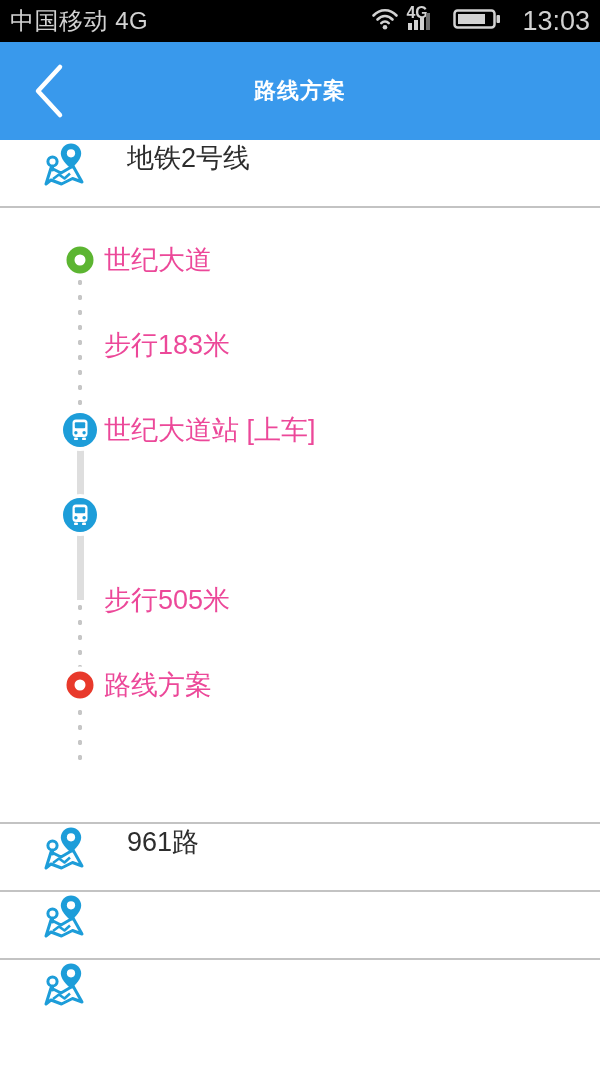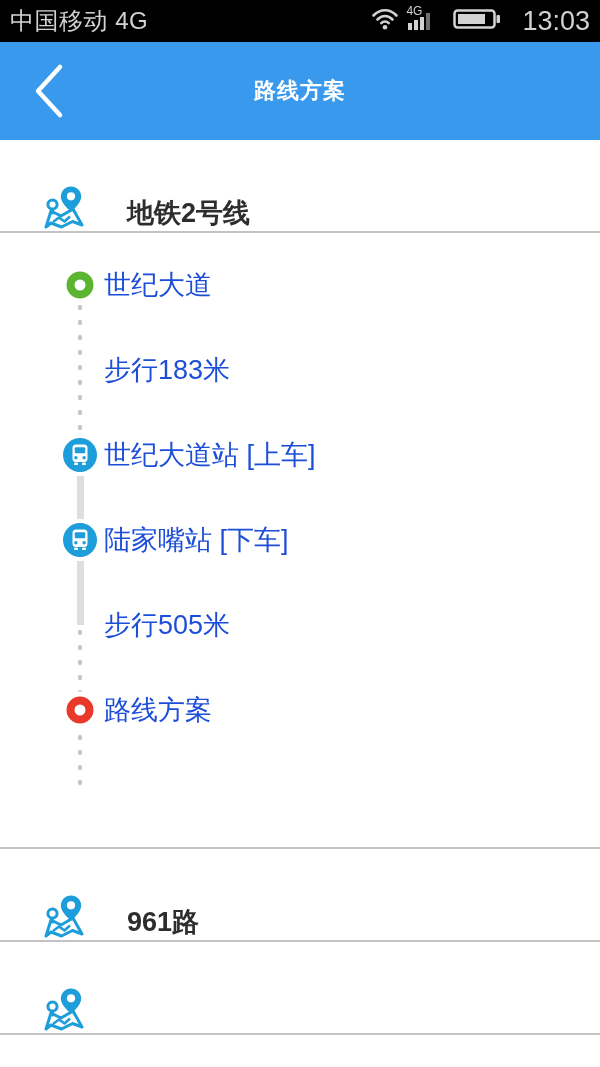--- a/index.html
+++ b/index.html
@@ -10,54 +10,53 @@
     background:#fff; overflow:hidden;
   }
   
   .status-bar {
     height:42px; background:#000; display:flex; align-items:center;
     padding:4px 10px; color:#d2d2d2;
   }
   .carrier { font-size:24px; letter-spacing:0.5px; }
   .status-right { margin-left:auto; display:flex; align-items:center; gap:9px; }
   .signal-wrap { position:relative; width:36px; height:30px; }
-  .signal-4g { position:absolute; left:-2px; top:-2px; font-size:12px; font-weight:normal; color:#d2d2d2; }
+  .signal-4g { position:absolute; left:-2px; top:-2px; font-size:16px; font-weight:bold; color:#d2d2d2; }
   .signal-bars { position:absolute; left:0; bottom:2px; }
   .time { font-size:27px; color:#d2d2d2; margin-left:12px; }
   
   .header {
     position:relative; height:98px; background:#3999EC;
     display:flex; align-items:center; justify-content:center;
   }
   .back-button {
     position:absolute; left:14px; top:0; width:70px; height:98px;
     display:flex; align-items:center; justify-content:center; cursor:pointer;
   }
   .page-title { color:#fff; font-size:22px; font-weight:bold; letter-spacing:1px; }
   
   .list-item {
-    height:91px; background:#fff; display:flex; align-items:flex-end;
+    height:66px; background:#fff; display:flex; align-items:flex-start;
     cursor:pointer;
-    font-weight:bold;
   }
   .list-item .map-icon { margin-left:40px; width:48px; height:48px; flex:0 0 48px; }
   .list-item .item-label { margin-left:39px; font-size:27px; color:#2d2d2d; }
   .sep { height:2px; background:#c3c3c3; }
   
   .route-panel { position:relative; height:614px; background:#fff; padding:10px 0; }
   .timeline { position:absolute; left:76px; top:52px; width:8px; height:510px; z-index:0; }
   .tl-seg { width:100%; }
   .tl-dotted {
     height:170px; width:4px; margin:0 auto;
     background-image:radial-gradient(circle, #c6c6c6 2.2px, rgba(0,0,0,0) 2.8px);
     background-size:4px 15px; background-repeat:repeat-y; background-position:center top;
   }
   .tl-solid { height:170px; width:7px; margin:0 auto; background:#dedede; }
   .step-row { position:relative; height:84.85px; display:flex; align-items:center; z-index:1; }
-  .step-label { margin-left:104px; font-size:27px; color:#1d4ed8; }
+  .step-label { margin-left:104px; font-size:27px; color:#ec4899; }
   .marker { position:absolute; left:80px; top:50%; transform:translate(-50%,-50%); border-radius:50%; }
   .ring {
     width:27px; height:27px; background:#fff; border-radius:50%;
     box-shadow:0 0 0 5px #fff;
   }
   .ring-origin { border:8px solid #5CB531; }
   .ring-dest  { border:8px solid #E8392B; }
   .bus-marker { width:34px; height:34px; box-shadow:0 0 0 4px #fff; }
   
   .partial { border-top:0; }
@@ -161,21 +160,20 @@
         <svg width="34" height="34" viewBox="0 0 34 34">
           <circle cx="17" cy="17" r="17" fill="#1D9DD9"></circle>
           <rect x="9.5" y="6.5" width="15" height="17.5" rx="3.5" fill="#fff"></rect>
           <rect x="11.8" y="9.3" width="10.4" height="6" rx="1" fill="#1D9DD9"></rect>
           <circle cx="12.9" cy="19.8" r="1.7" fill="#1D9DD9"></circle>
           <circle cx="21.1" cy="19.8" r="1.7" fill="#1D9DD9"></circle>
           <rect x="11" y="24.5" width="4" height="2.6" rx="1.2" fill="#fff"></rect>
           <rect x="19" y="24.5" width="4" height="2.6" rx="1.2" fill="#fff"></rect>
         </svg>
       </span>
-      <span class="step-label">陆家嘴站 [下车]</span>
     </div>
 
     <div class="step-row">
       <span class="step-label">步行505米</span>
     </div>
 
     <div class="step-row">
       <span class="marker ring ring-dest"></span>
       <span class="step-label">路线方案</span>
     </div>

